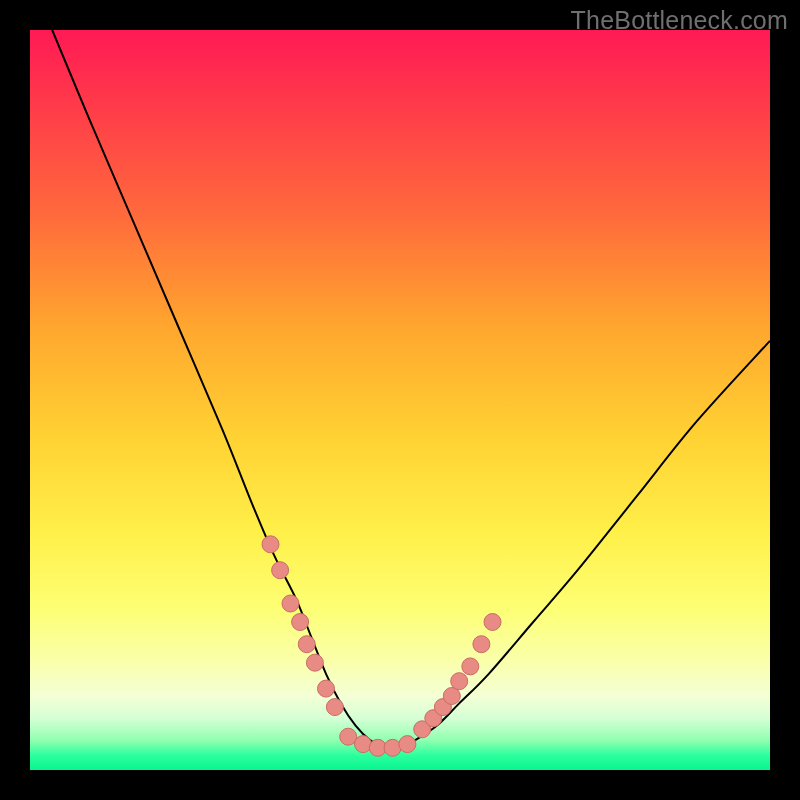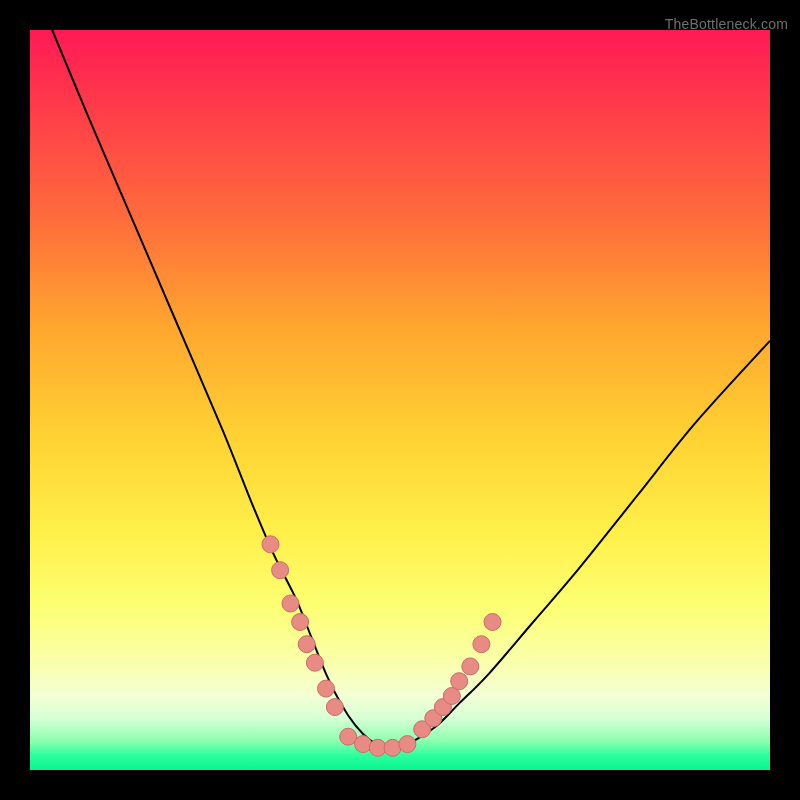--- a/index.html
+++ b/index.html
@@ -40,24 +40,24 @@
       #faffa8 85%,
       #f4ffd5 90%,
       #d6ffd6 93%,
       #8fffb0 96%,
       #2dff9e 98%,
       #08f58f 100%
     );
   }
   .watermark {
     position: absolute;
-    top: 16px;
+    top: 6px;
     right: 12px;
     color: #6f6f6f;
-    font-size: 14px;
+    font-size: 25px;
     font-weight: 500;
     letter-spacing: 0.2px;
     margin-left: 24px;
   }
   svg.curve {
     position: absolute;
     inset: 0;
     width: 100%;
     height: 100%;
   }

